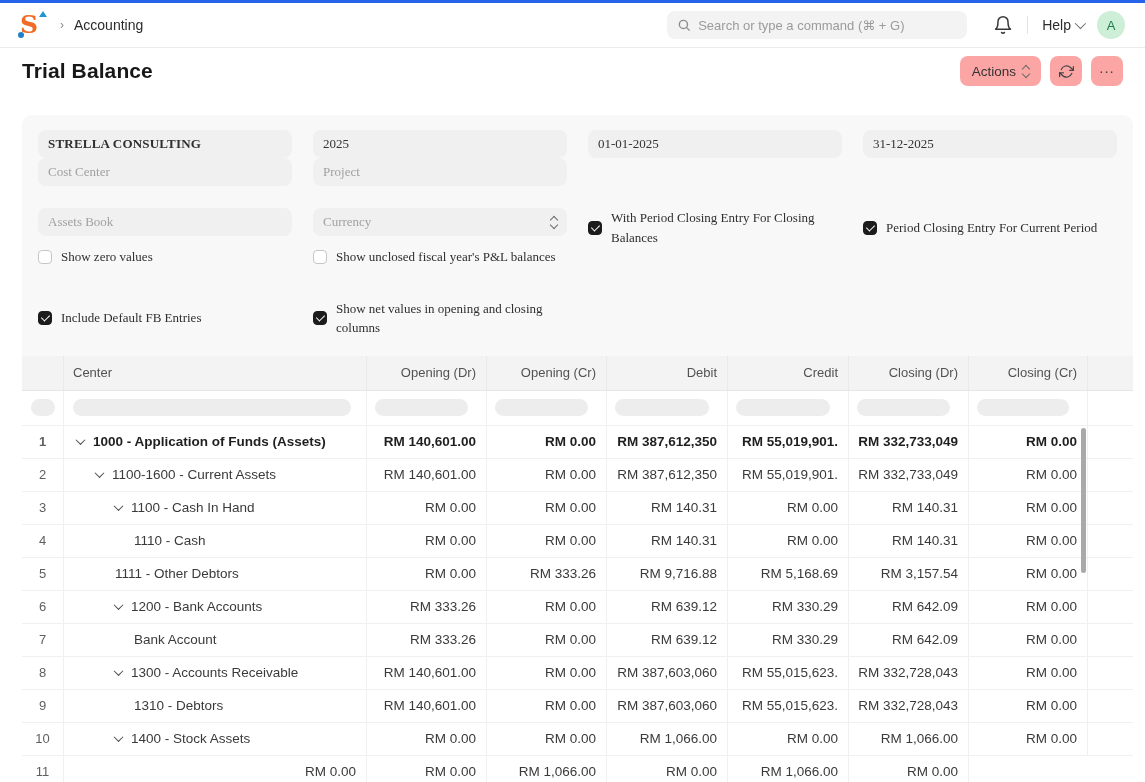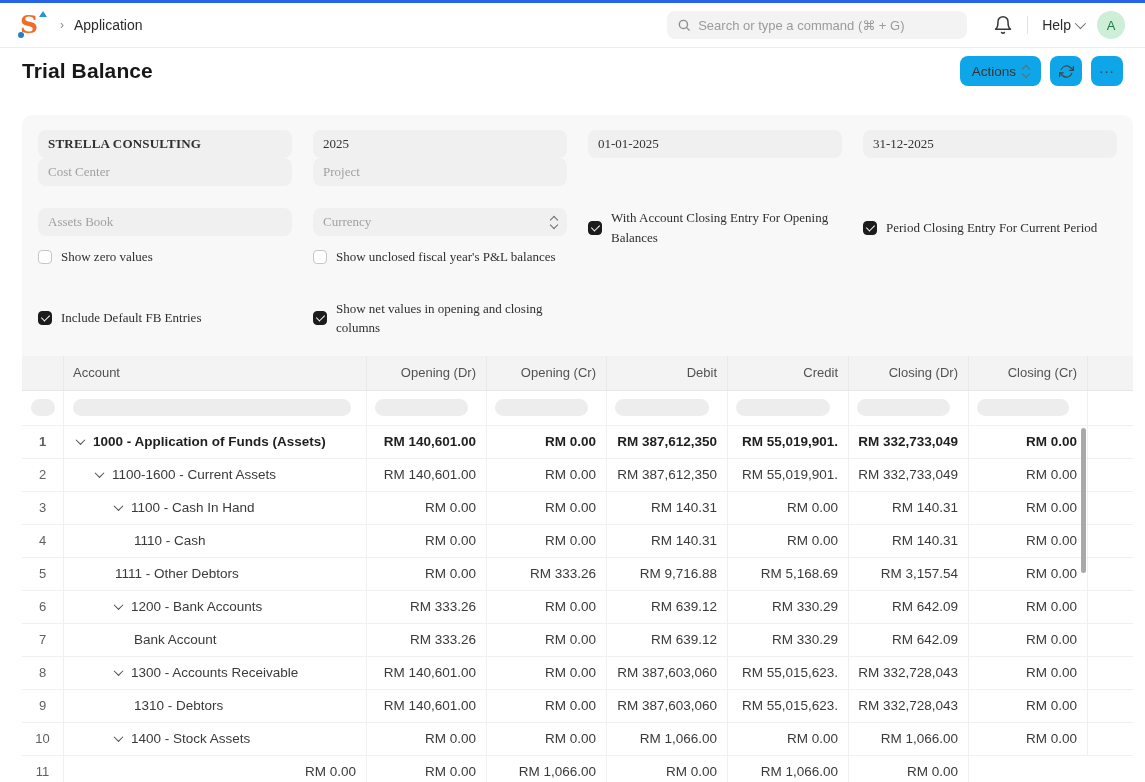--- a/index.html
+++ b/index.html
@@ -29,21 +29,21 @@
   .chev-down { width:8px; height:8px; border-right:1.5px solid #6b6b6b; border-bottom:1.5px solid #6b6b6b;
     transform:rotate(45deg) translateY(-2px); display:inline-block; }
   .avatar { width:28px; height:28px; border-radius:50%; background:#cdeed7; color:#1f7a47;
     display:flex; align-items:center; justify-content:center; font-size:13px; font-weight:500; cursor:pointer; }
 
   
   .title-row { position:absolute; top:40px; left:0; width:1145px; height:62px;
     display:flex; align-items:center; padding:0 22px; }
   .page-title { font-size:21px; font-weight:700; color:#171717; letter-spacing:.1px; }
   .title-actions { margin-left:auto; display:flex; align-items:center; gap:9px; }
-  .btn { height:30px; background:#0ea5e9; border:none; border-radius:8px; color:#333;
+  .btn { height:30px; background:#fca5a5; border:none; border-radius:8px; color:#333;
     font-size:13.5px; font-family:inherit; display:flex; align-items:center; justify-content:center;
     cursor:pointer; padding:0 12px; gap:7px; }
   .btn-icon { width:32px; padding:0; }
   .updown { display:inline-flex; flex-direction:column; gap:1px; }
   .updown i { width:6px; height:6px; border:solid #6b6b6b; border-width:0 1.3px 1.3px 0; display:block; }
   .updown i.u { transform:rotate(-135deg); }
   .updown i.d { transform:rotate(45deg); margin-top:-2px; }
   .dots { font-size:15px; letter-spacing:1px; color:#444; line-height:10px; padding-bottom:6px; }
 
   
@@ -101,21 +101,21 @@
 
 <div class="loadbar"></div>
 
 <div class="navbar">
   <div class="logo-wrap">
     <span class="logo-s">S</span>
     <span class="logo-tri"></span>
     <span class="logo-dot"></span>
   </div>
   <span class="crumb-sep">›</span>
-  <span class="crumb">Application</span>
+  <span class="crumb">Accounting</span>
 
   <div class="nav-right">
     <div class="searchbar">
       <svg width="14" height="14" viewBox="0 0 24 24" fill="none" stroke="#8f8f8f" stroke-width="2.4">
           <circle cx="11" cy="11" r="7"></circle>
           <line x1="16.5" y1="16.5" x2="21.5" y2="21.5"></line>
         </svg>
       <span>Search or type a command (⌘ + G)</span>
     </div>
     <svg class="bell" viewBox="0 0 24 24" fill="none" stroke="#383838" stroke-width="1.8" stroke-linecap="round" stroke-linejoin="round">
@@ -168,21 +168,21 @@
       <div class="finput placeholder">Assets Book</div>
       <div class="finput placeholder fselect">
         <span>Currency</span>
         <span class="updown">
             <i class="u"></i>
             <i class="d"></i>
           </span>
       </div>
       <div class="cb-group">
         <span class="checkbox checked"></span>
-        <span>With Account Closing Entry For Opening Balances</span>
+        <span>With Period Closing Entry For Closing Balances</span>
       </div>
       <div class="cb-group">
         <span class="checkbox checked"></span>
         <span>Period Closing Entry For Current Period</span>
       </div>
       <div class="cb-group">
         <span class="checkbox"></span>
         <span>Show zero values</span>
       </div>
       <div class="cb-group">
@@ -198,21 +198,21 @@
       <div class="cb-group">
         <span class="checkbox checked"></span>
         <span>Show net values in opening and closing columns</span>
       </div>
     </div>
   </div>
 
   <div class="dtable">
     <div class="trow thead">
       <div></div>
-      <div class="hleft">Account</div>
+      <div class="hleft">Center</div>
       <div class="hnum">Opening (Dr)</div>
       <div class="hnum">Opening (Cr)</div>
       <div class="hnum">Debit</div>
       <div class="hnum">Credit</div>
       <div class="hnum">Closing (Dr)</div>
       <div class="hnum">Closing (Cr)</div>
       <div></div>
     </div>
     <div class="trow tfilter">
       <div>

